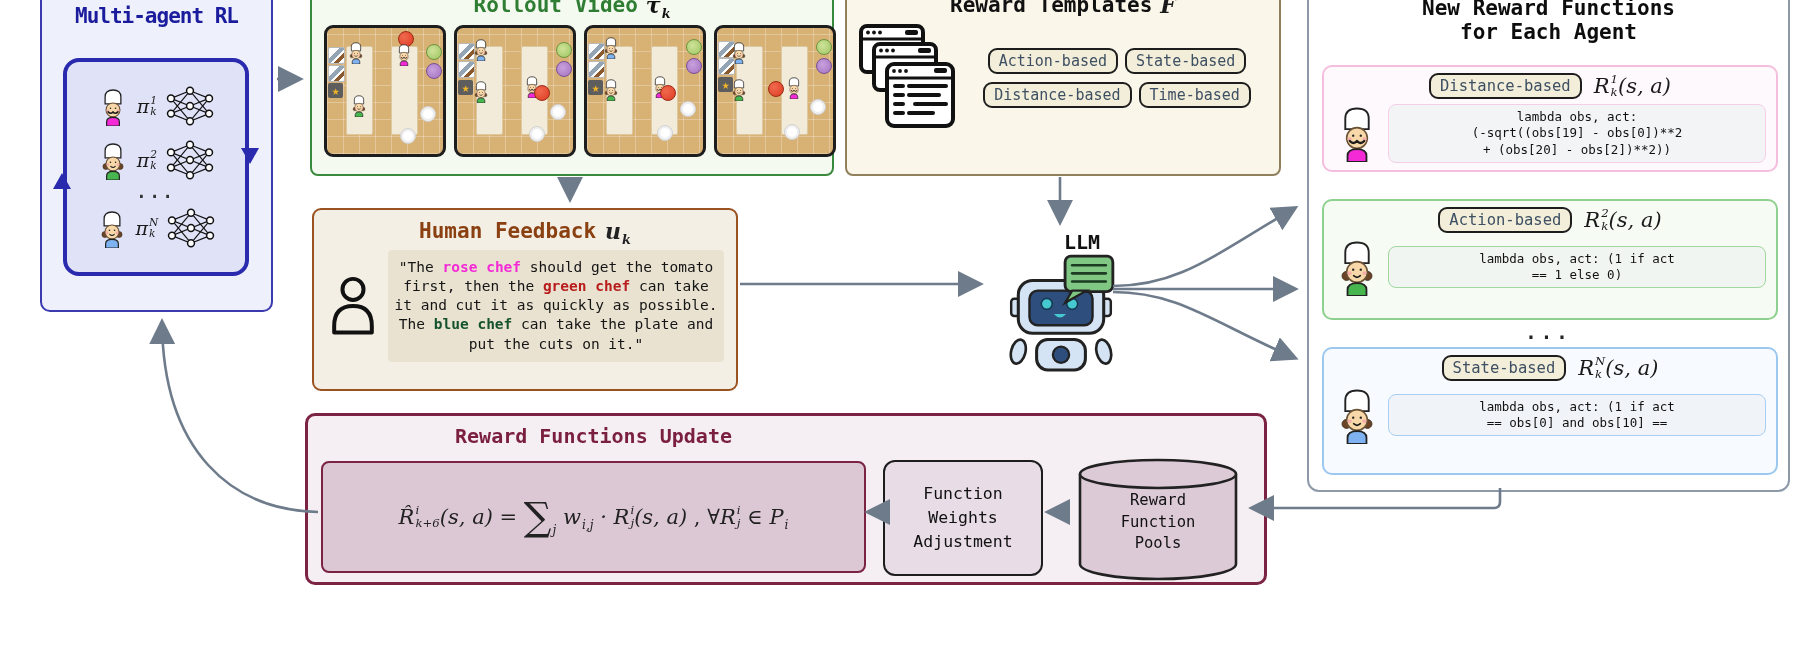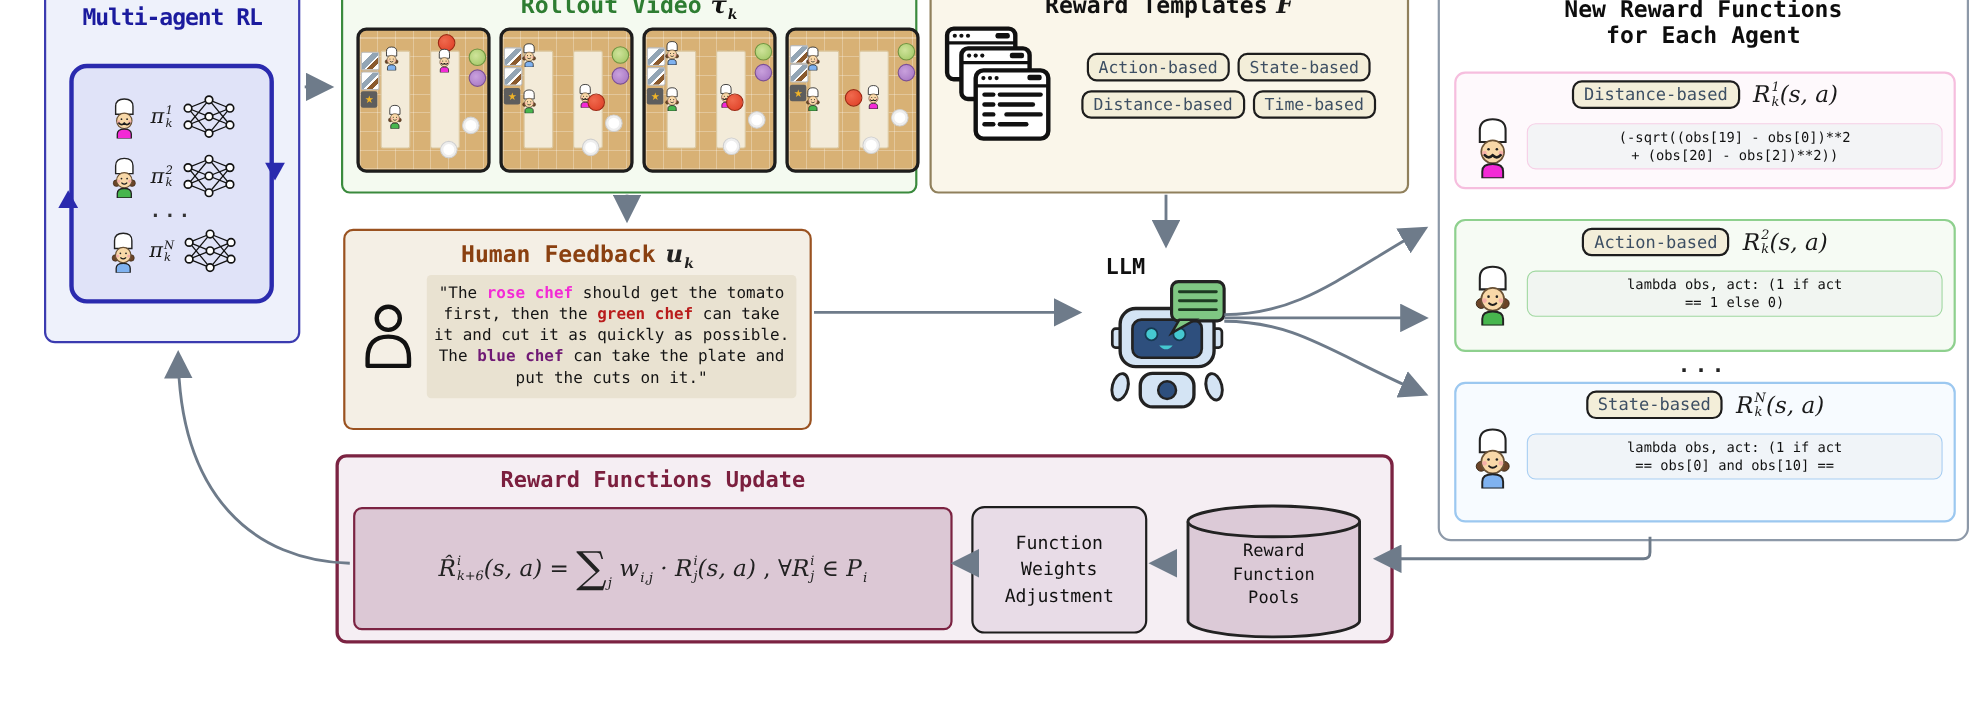--- a/index.html
+++ b/index.html
@@ -71,21 +71,21 @@
             font:bold 21px "DejaVu Sans Mono",monospace;color:#8a4010;}
   .fb-title .math{font-size:22px;color:#222;}
   .fb-body{display:flex;align-items:center;gap:10px;padding:6px 12px 10px 14px;}
   .person{width:50px;height:62px;flex:none;}
   .quote{flex:1;background:#e9e2d1;border-radius:4px;padding:8px 4px;text-align:center;
          font:14.5px/1.32 "DejaVu Sans Mono",monospace;color:#151515;}
   .quote b{font-weight:bold;}
 
   
   .llm{left:1005px;top:230px;width:112px;z-index:2;}
-  .llm-label{text-align:left;width:95px;font:bold 20px "DejaVu Sans Mono",monospace;color:#111;}
+  .llm-label{text-align:right;width:95px;font:bold 20px "DejaVu Sans Mono",monospace;color:#111;}
   .robot{width:112px;height:122px;margin-top:-2px;}
 
   
   .panel{left:1307px;top:-18px;width:483px;height:510px;border:2.5px solid #8d99a8;border-radius:12px;background:#fff;z-index:2;}
   .panel-title{margin-top:12px;text-align:center;font:bold 21px/24px "DejaVu Sans Mono",monospace;color:#0d0d0d;}
   .card{position:absolute;left:13px;width:456px;border-radius:10px;box-sizing:border-box;}
   .card-1{top:81px;height:107px;border:2px solid #f6bede;background:#fef9fc;}
   .card-2{top:215px;height:121px;border:2px solid #8ed08e;background:#f6fbf4;}
   .card-3{top:363px;height:128px;border:2px solid #9cc8f0;background:#f7fbff;}
   .card .head{display:flex;justify-content:center;align-items:center;gap:12px;margin-top:6px;}
@@ -531,21 +531,21 @@
       <span>Human Feedback</span>
       <span class="math">
           <span class="tok"><span class="base">u</span><span class="solo-dn">k</span></span>
         </span>
     </div>
     <div class="fb-body">
       <svg class="person" viewBox="0 0 44 56">
         <circle cx="22" cy="13" r="9.5" fill="none" stroke="#111" stroke-width="3.6"></circle>
         <path d="M5 52 L5 46 Q5 28 22 28 Q39 28 39 46 L39 52 Z" fill="none" stroke="#111" stroke-width="3.6" stroke-linejoin="round"></path>
       </svg>
-      <div class="quote">"The <b style="color:#f32ad6">rose chef</b> should get the tomato first, then the <b style="color:#b91c1c">green chef</b> can take it and cut it as quickly as possible. The <b style="color:#701a75">blue chef</b> can take the plate and put the cuts on it."</div>
+      <div class="quote">"The <b style="color:#f32ad6">rose chef</b> should get the tomato first, then the <b style="color:#b91c1c">green chef</b> can take it and cut it as quickly as possible. The <b style="color:#14532d">blue chef</b> can take the plate and put the cuts on it."</div>
     </div>
   </section>
 
   <div class="llm">
     <div class="llm-label">LLM</div>
     <svg class="robot" viewBox="0 0 110 120">
       <rect x="6" y="46" width="9" height="17" rx="3" fill="#d4e4f4" stroke="#222" stroke-width="2.4"></rect>
       <rect x="95" y="46" width="9" height="17" rx="3" fill="#d4e4f4" stroke="#222" stroke-width="2.4"></rect>
       <rect x="13" y="28" width="84" height="52" rx="14" fill="#d4e4f4" stroke="#222" stroke-width="3"></rect>
       <rect x="24" y="38" width="62" height="34" rx="8" fill="#2e4f7d" stroke="#222" stroke-width="2.4"></rect>
@@ -588,20 +588,21 @@
 
     <circle cx="20" cy="30.5" r="9.3" fill="#f8d8a8" stroke="#6a5236" stroke-width="1.4"></circle>
     <circle cx="16.6" cy="28.4" r="1.05" fill="#222"></circle>
               <circle cx="23.4" cy="28.4" r="1.05" fill="#222"></circle>
     <circle cx="13.3" cy="31.6" r="1.9" fill="#f4a9a9" opacity="0.85"></circle>
               <circle cx="26.7" cy="31.6" r="1.9" fill="#f4a9a9" opacity="0.85"></circle>
     <path d="M13.5 33.2 Q16.8 36.8 20 33.2 M20 33.2 Q23.2 36.8 26.5 33.2" stroke="#1d1d1d" stroke-width="2.1" fill="none" stroke-linecap="round"></path>
     <path d="M11.5 52 L11.5 46.5 Q11.5 40.5 20 40.5 Q28.5 40.5 28.5 46.5 L28.5 52 Z" fill="#f32ad6" stroke="#222" stroke-width="1.6"></path>
   </svg></span>
         <div class="codebox">
+            <div>lambda obs, act:</div>
             <div>(-sqrt((obs[19] - obs[0])**2</div>
             <div>+ (obs[20] - obs[2])**2))</div>
           </div>
       </div>
     </div>
 
     <div class="card card-2">
       <div class="head">
         <span class="badge">Action-based</span>
         <span class="math">

